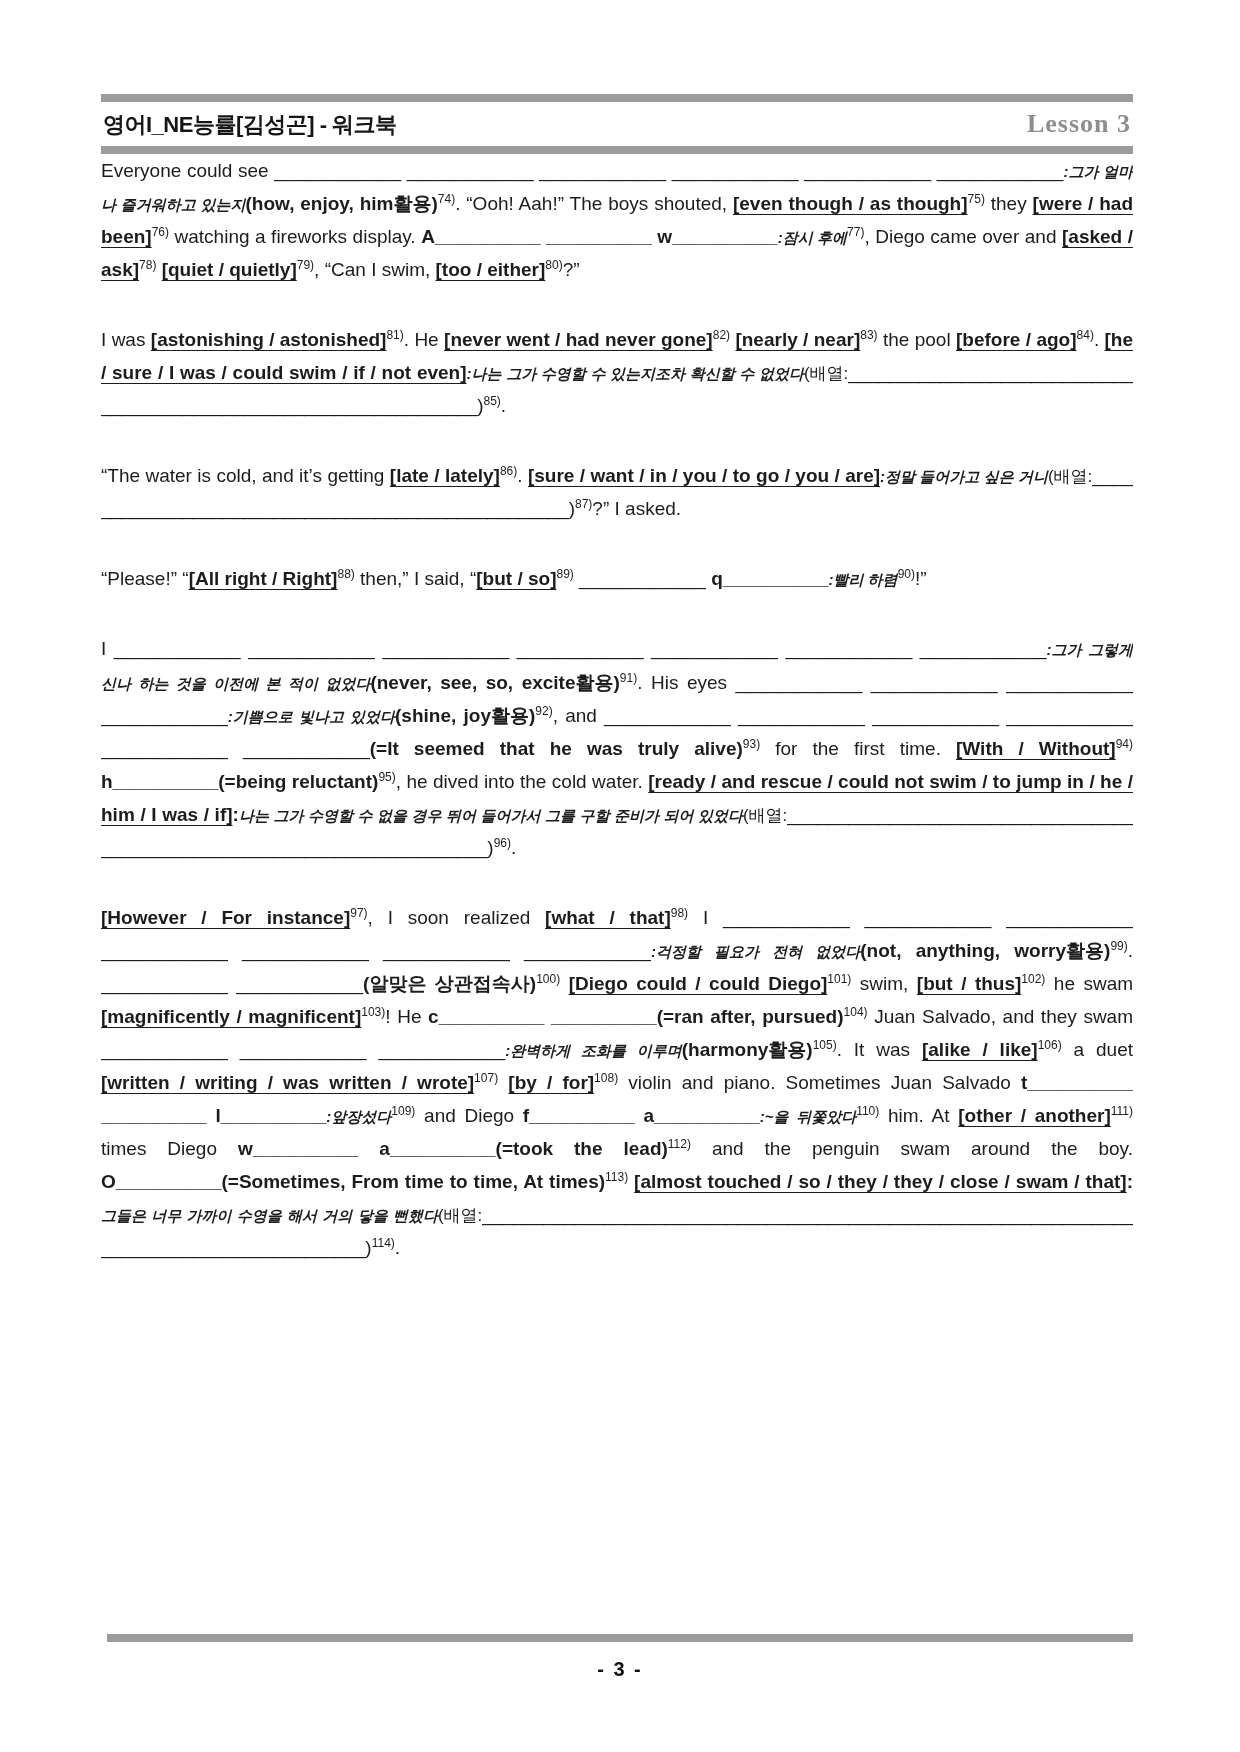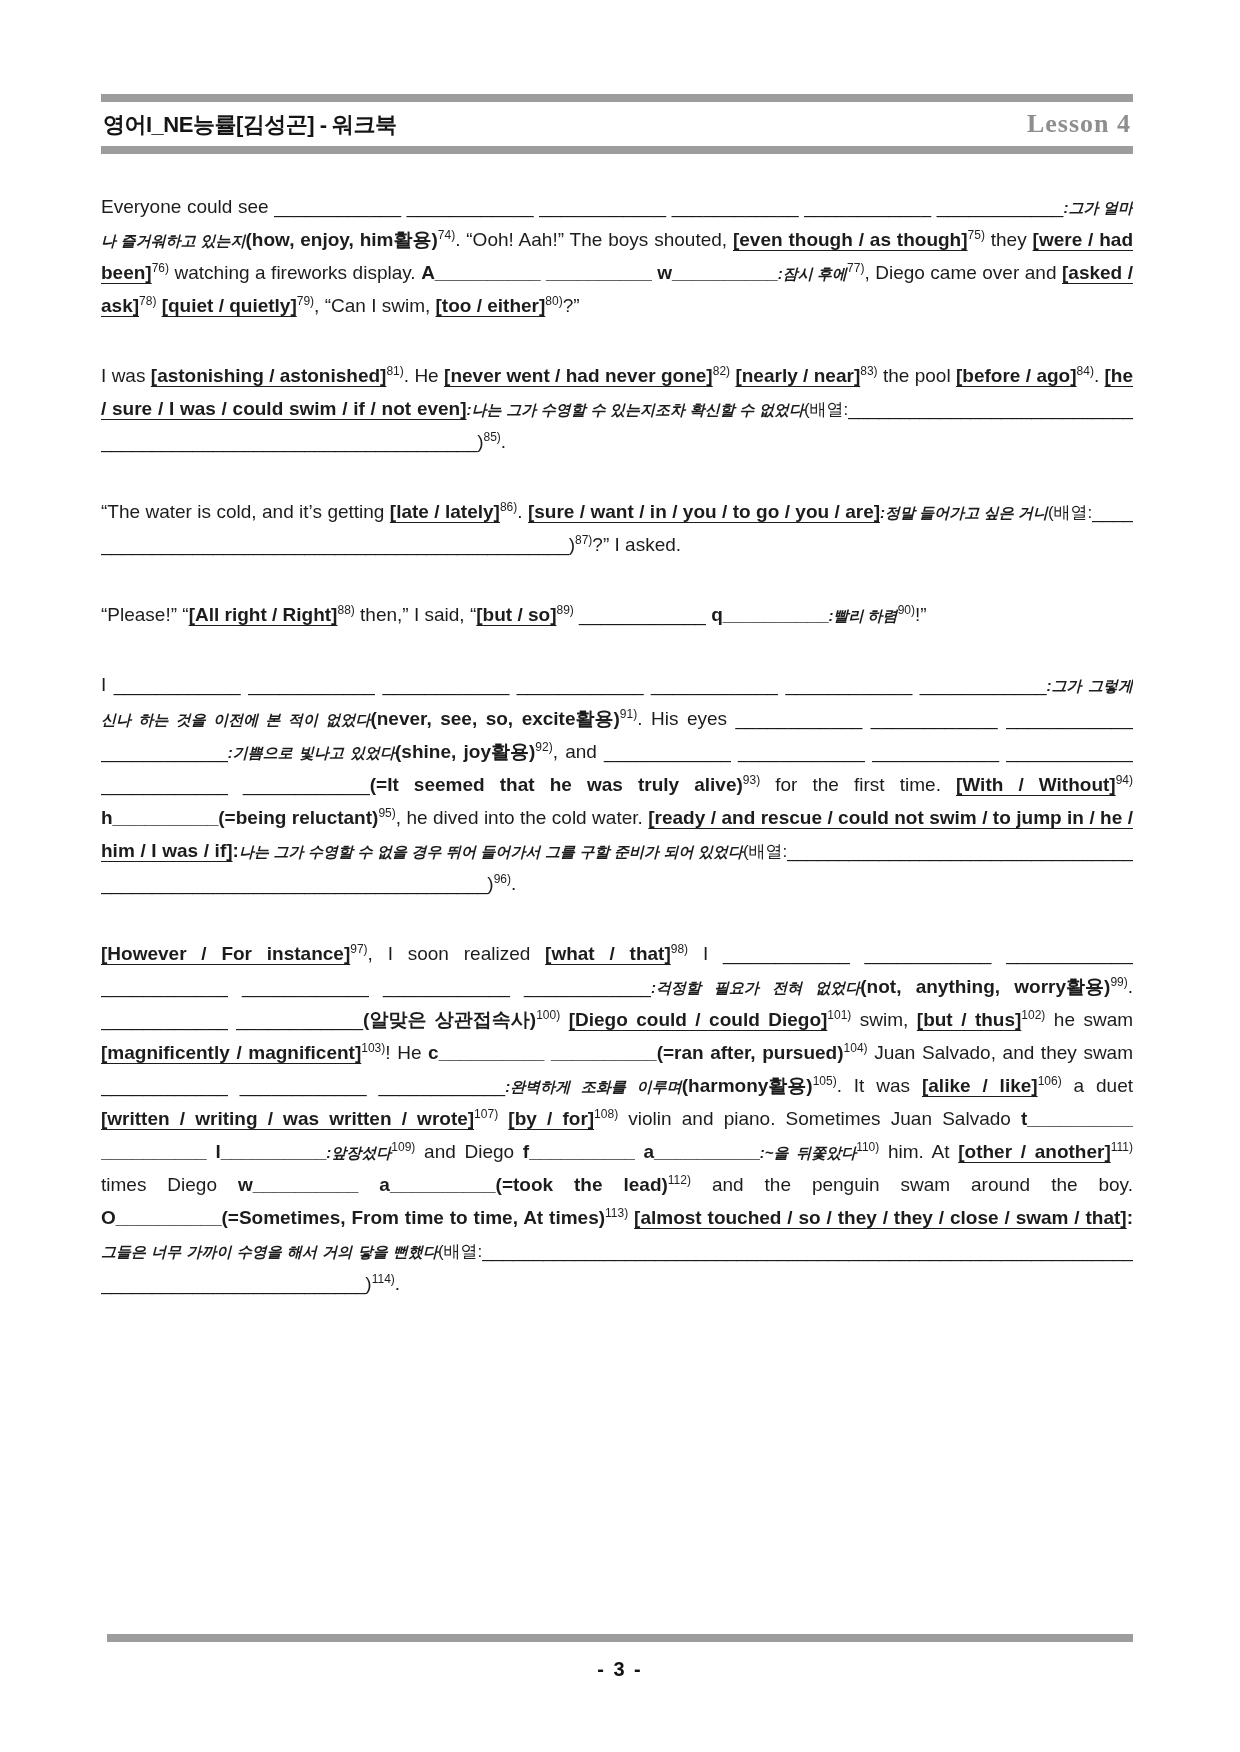--- a/index.html
+++ b/index.html
@@ -19,21 +19,20 @@
     padding:7px 2px 6px 2px;
   }
   .wb-title{
     font-size:22px;font-weight:bold;color:#151515;letter-spacing:-0.5px;
   }
   .lesson{
     font-family:"Liberation Serif","DejaVu Serif",serif;
     font-size:26px;font-weight:bold;color:#8e8e8e;letter-spacing:1px;
   }
   .body-area{
-    margin-top:36px;
     text-align:justify;
     font-size:19px;
     line-height:1.74;
     height:1360px;
     overflow:hidden;
   }
   .para{margin:0 0 37px 0;}
   .seg-t{}
   .seg-b{font-weight:bold;}
   .seg-c{font-weight:bold;text-decoration:underline;text-underline-offset:4px;}
@@ -48,21 +47,21 @@
   }
 </style>
 </head>
 <body>
 
 <div class="page">
   <div class="content">
     <div class="rule"></div>
     <div class="header-row">
       <span class="wb-title">영어I_NE능률[김성곤] - 워크북</span>
-      <span class="lesson">Lesson 4</span>
+      <span class="lesson">Lesson 3</span>
     </div>
     <div class="rule"></div>
     <div class="body-area">
         <p class="para"><span class="seg-t">Everyone could see ____________ ____________ ____________ ____________ ____________ ____________</span><span class="seg-k">:그가 얼마나 즐거워하고 있는지</span><span class="seg-b">(how, enjoy, him활용)</span><span class="seg-s">74)</span><span class="seg-t">. “Ooh! Aah!” The boys shouted, </span><span class="seg-c">[even though / as though]</span><span class="seg-s">75)</span><span class="seg-t"> they </span><span class="seg-c">[were / had been]</span><span class="seg-s">76)</span><span class="seg-t"> watching a fireworks display. </span><span class="seg-b">A__________ __________ w__________</span><span class="seg-k">:잠시 후에</span><span class="seg-s">77)</span><span class="seg-t">, Diego came over and </span><span class="seg-c">[asked / ask]</span><span class="seg-s">78)</span><span class="seg-t"> </span><span class="seg-c">[quiet / quietly]</span><span class="seg-s">79)</span><span class="seg-t">, “Can I swim, </span><span class="seg-c">[too / either]</span><span class="seg-s">80)</span><span class="seg-t">?”</span></p>
         <p class="para"><span class="seg-t">I was </span><span class="seg-c">[astonishing / astonished]</span><span class="seg-s">81)</span><span class="seg-t">. He </span><span class="seg-c">[never went / had never gone]</span><span class="seg-s">82)</span><span class="seg-t"> </span><span class="seg-c">[nearly / near]</span><span class="seg-s">83)</span><span class="seg-t"> the pool </span><span class="seg-c">[before / ago]</span><span class="seg-s">84)</span><span class="seg-t">. </span><span class="seg-c">[he / sure / I was / could swim / if / not even]</span><span class="seg-k">:나는 그가 수영할 수 있는지조차 확신할 수 없었다</span><span class="seg-r">(배열:</span><span class="seg-u">_________________________________________________________________</span><span class="seg-t">)</span><span class="seg-s">85)</span><span class="seg-t">.</span></p>
         <p class="para"><span class="seg-t">“The water is cold, and it’s getting </span><span class="seg-c">[late / lately]</span><span class="seg-s">86)</span><span class="seg-t">. </span><span class="seg-c">[sure / want / in / you / to go / you / are]</span><span class="seg-k">:정말 들어가고 싶은 거니</span><span class="seg-r">(배열:</span><span class="seg-u">__________________________________________________</span><span class="seg-t">)</span><span class="seg-s">87)</span><span class="seg-t">?” I asked.</span></p>
         <p class="para"><span class="seg-t">“Please!” “</span><span class="seg-c">[All right / Right]</span><span class="seg-s">88)</span><span class="seg-t"> then,” I said, “</span><span class="seg-c">[but / so]</span><span class="seg-s">89)</span><span class="seg-t"> ____________ </span><span class="seg-b">q__________</span><span class="seg-k">:빨리 하렴</span><span class="seg-s">90)</span><span class="seg-t">!”</span></p>
         <p class="para"><span class="seg-t">I ____________ ____________ ____________ ____________ ____________ ____________ ____________</span><span class="seg-k">:그가 그렇게 신나 하는 것을 이전에 본 적이 없었다</span><span class="seg-b">(never, see, so, excite활용)</span><span class="seg-s">91)</span><span class="seg-t">. His eyes ____________ ____________ ____________ ____________</span><span class="seg-k">:기쁨으로 빛나고 있었다</span><span class="seg-b">(shine, joy활용)</span><span class="seg-s">92)</span><span class="seg-t">, and ____________ ____________ ____________ ____________ ____________ ____________</span><span class="seg-b">(=It seemed that he was truly alive)</span><span class="seg-s">93)</span><span class="seg-t"> for the first time. </span><span class="seg-c">[With / Without]</span><span class="seg-s">94)</span><span class="seg-t"> </span><span class="seg-b">h__________</span><span class="seg-b">(=being reluctant)</span><span class="seg-s">95)</span><span class="seg-t">, he dived into the cold water. </span><span class="seg-c">[ready / and rescue / could not swim / to jump in / he / him / I was / if]</span><span class="seg-b">:</span><span class="seg-k">나는 그가 수영할 수 없을 경우 뛰어 들어가서 그를 구할 준비가 되어 있었다</span><span class="seg-r">(배열:</span><span class="seg-u">________________________________________________________________________</span><span class="seg-t">)</span><span class="seg-s">96)</span><span class="seg-t">.</span></p>
         <p class="para"><span class="seg-c">[However / For instance]</span><span class="seg-s">97)</span><span class="seg-t">, I soon realized </span><span class="seg-c">[what / that]</span><span class="seg-s">98)</span><span class="seg-t"> I ____________ ____________ ____________ ____________ ____________ ____________ ____________</span><span class="seg-k">:걱정할 필요가 전혀 없었다</span><span class="seg-b">(not, anything, worry활용)</span><span class="seg-s">99)</span><span class="seg-t">. ____________ ____________</span><span class="seg-b">(알맞은 상관접속사)</span><span class="seg-s">100)</span><span class="seg-t"> </span><span class="seg-c">[Diego could / could Diego]</span><span class="seg-s">101)</span><span class="seg-t"> swim, </span><span class="seg-c">[but / thus]</span><span class="seg-s">102)</span><span class="seg-t"> he swam </span><span class="seg-c">[magnificently / magnificent]</span><span class="seg-s">103)</span><span class="seg-t">! He </span><span class="seg-b">c__________ __________</span><span class="seg-b">(=ran after, pursued)</span><span class="seg-s">104)</span><span class="seg-t"> Juan Salvado, and they swam ____________ ____________ ____________</span><span class="seg-k">:완벽하게 조화를 이루며</span><span class="seg-b">(harmony활용)</span><span class="seg-s">105)</span><span class="seg-t">. It was </span><span class="seg-c">[alike / like]</span><span class="seg-s">106)</span><span class="seg-t"> a duet </span><span class="seg-c">[written / writing / was written / wrote]</span><span class="seg-s">107)</span><span class="seg-t"> </span><span class="seg-c">[by / for]</span><span class="seg-s">108)</span><span class="seg-t"> violin and piano. Sometimes Juan Salvado </span><span class="seg-b">t__________ __________ l__________</span><span class="seg-k">:앞장섰다</span><span class="seg-s">109)</span><span class="seg-t"> and Diego </span><span class="seg-b">f__________ a__________</span><span class="seg-k">:~을 뒤쫓았다</span><span class="seg-s">110)</span><span class="seg-t"> him. At </span><span class="seg-c">[other / another]</span><span class="seg-s">111)</span><span class="seg-t"> times Diego </span><span class="seg-b">w__________ a__________</span><span class="seg-b">(=took the lead)</span><span class="seg-s">112)</span><span class="seg-t"> and the penguin swam around the boy. </span><span class="seg-b">O__________</span><span class="seg-b">(=Sometimes, From time to time, At times)</span><span class="seg-s">113)</span><span class="seg-t"> </span><span class="seg-c">[almost touched / so / they / they / close / swam / that]</span><span class="seg-b">:</span><span class="seg-k">그들은 너무 가까이 수영을 해서 거의 닿을 뻔했다</span><span class="seg-r">(배열:</span><span class="seg-u">__________________________________________________________________________________________</span><span class="seg-t">)</span><span class="seg-s">114)</span><span class="seg-t">.</span></p>
       </div>

